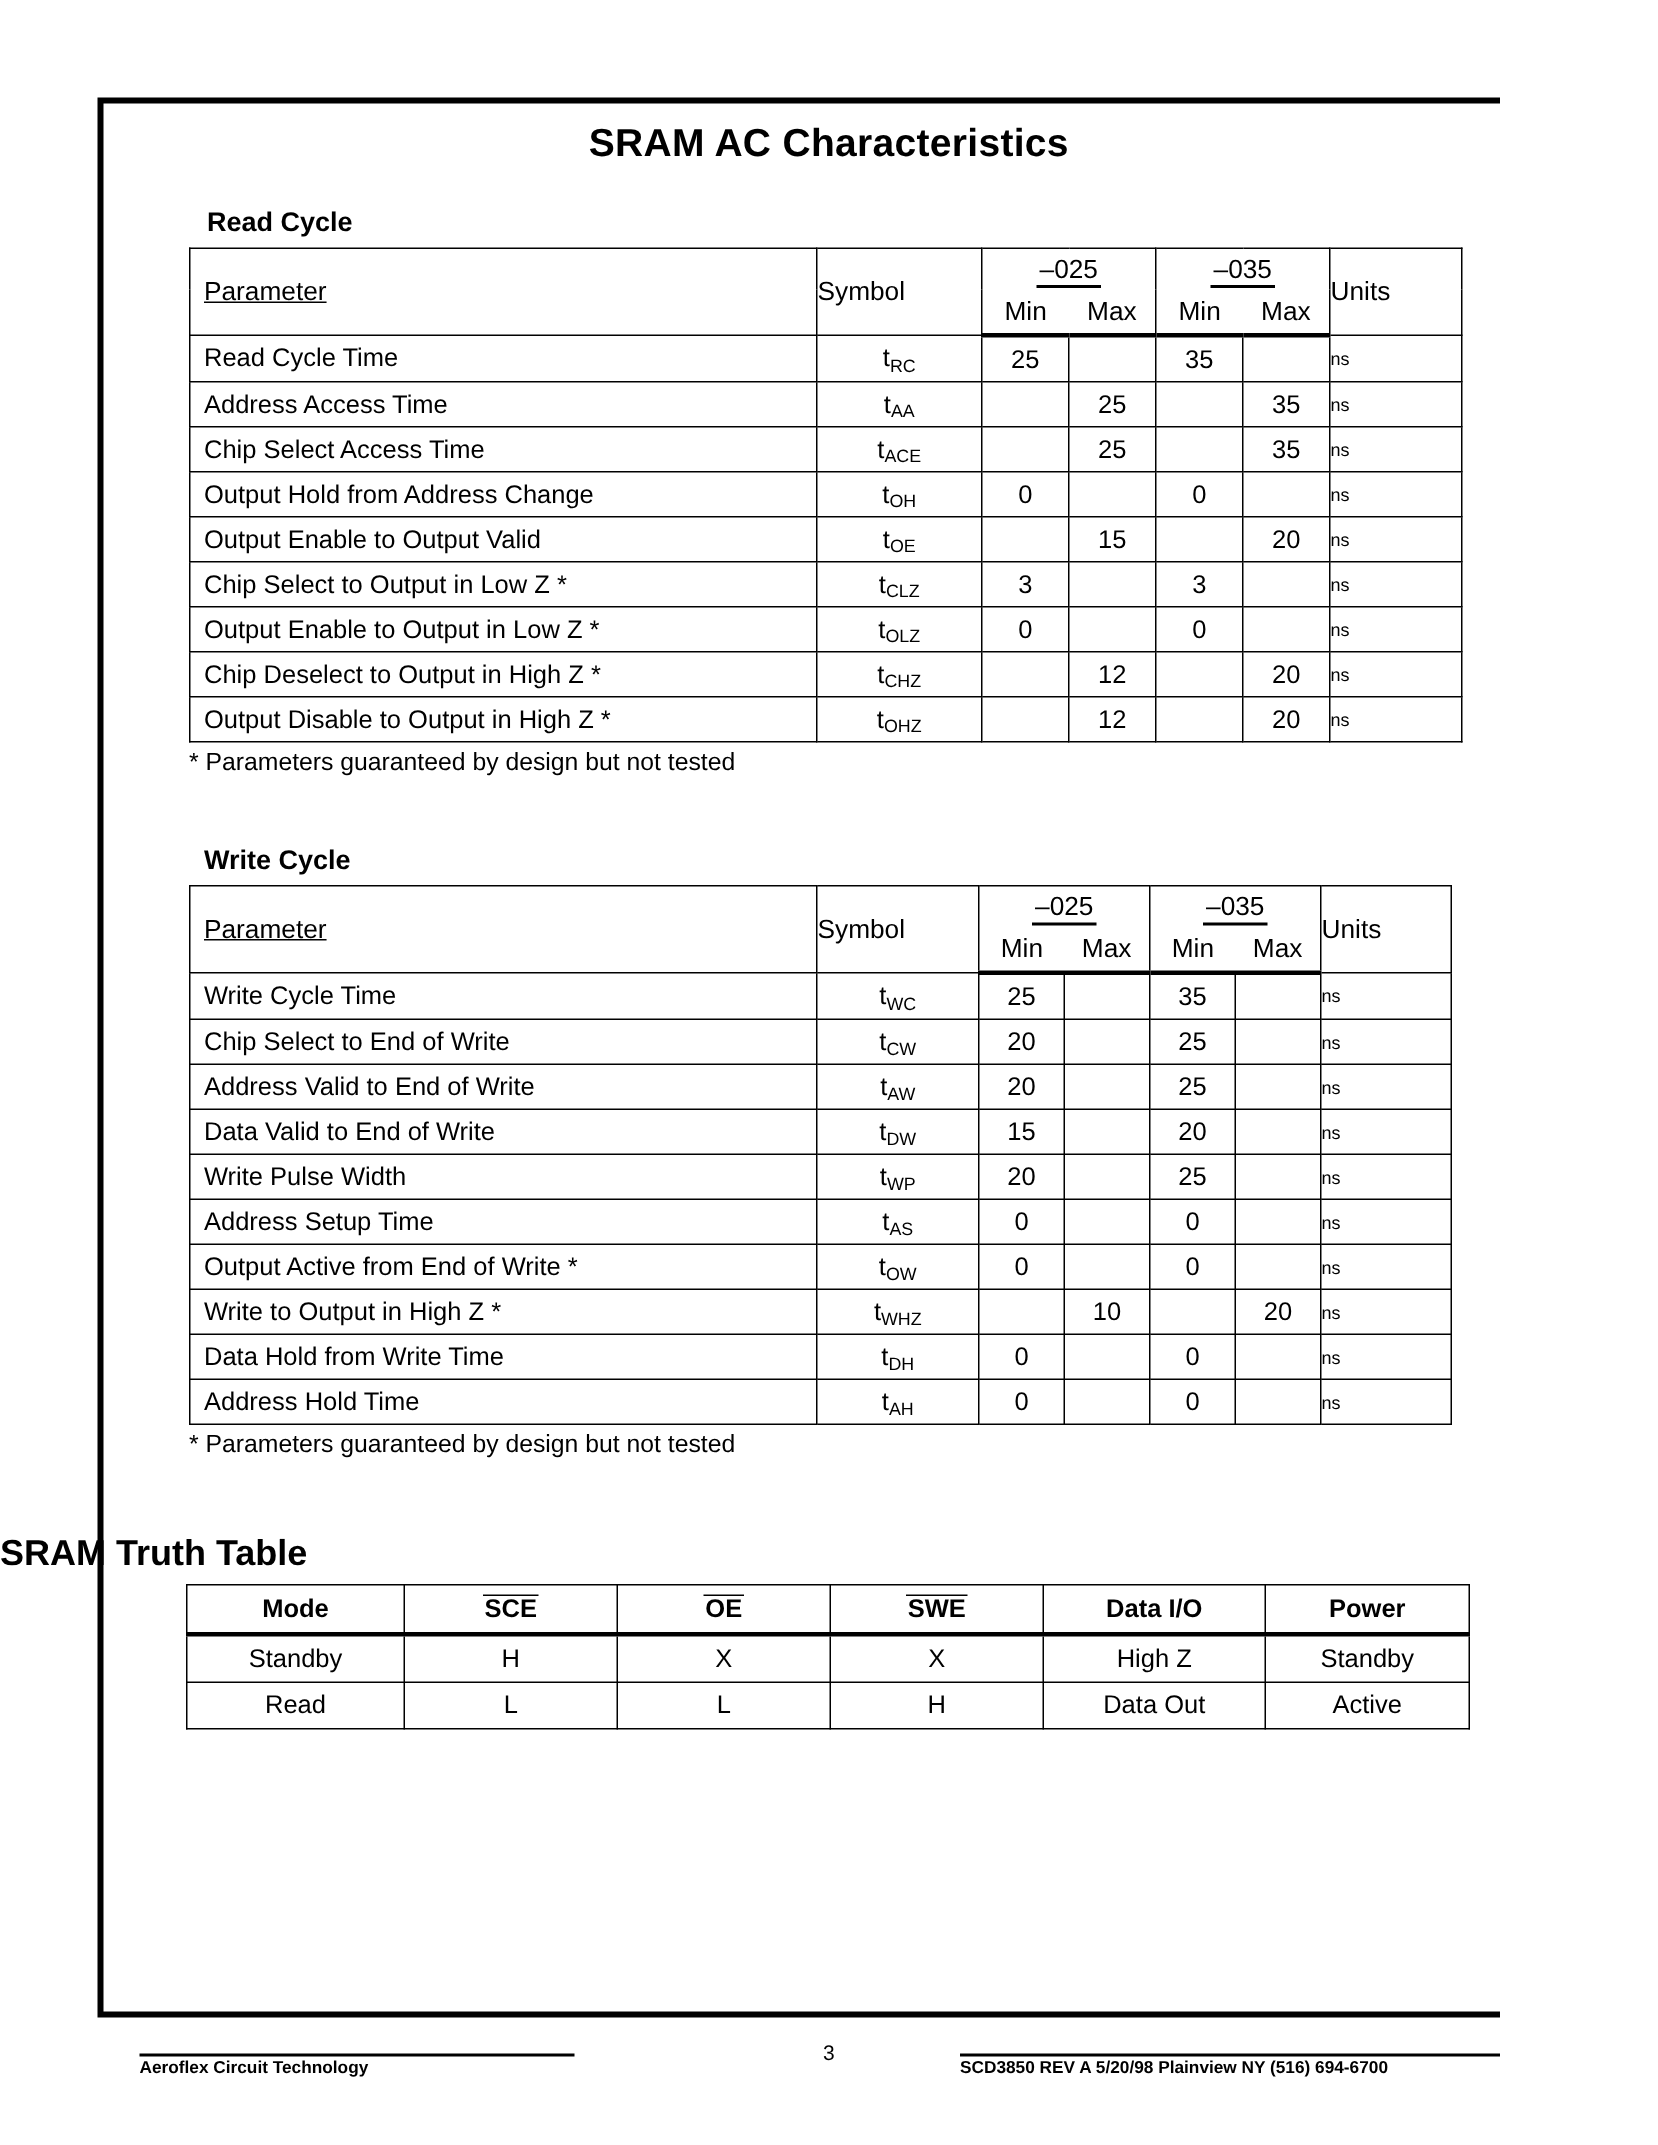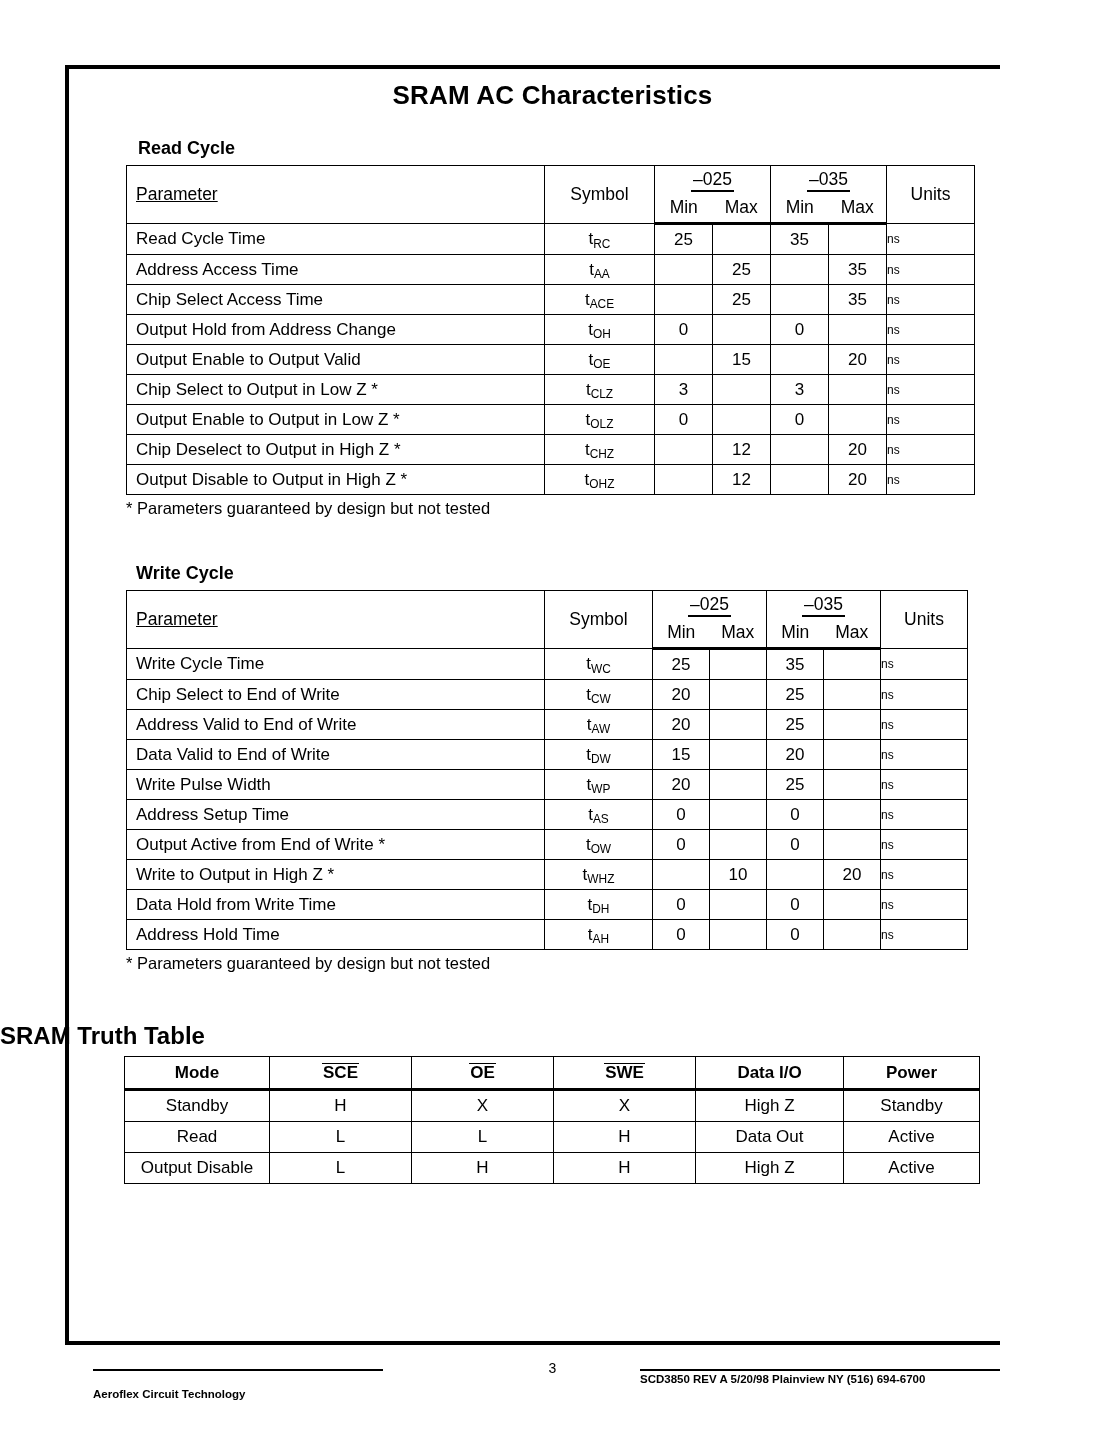--- a/index.html
+++ b/index.html
@@ -68,21 +68,21 @@
   }
   .hdr-cell {
     font-weight: bold;
     font-size: 17.5px;
   }
   .hdr-param {
     text-align: left;
     padding-left: 9px !important;
     text-decoration: underline;
   }
-  .hdr-center { text-align: center; margin-left: 25px; }
+  .hdr-center { text-align: left; margin-left: 25px; }
   .grade-top {
     text-align: center;
     font-weight: bold;
     font-size: 17.5px;
     height: 27px !important;
     border-bottom: none !important;
   }
   .grade-top span {
     border-bottom: 2px solid #000;
     padding: 0 2px 1px 2px;
@@ -167,21 +167,21 @@
     height: 40px;
     font-size: 11.5px;
     font-weight: bold;
   }
   #footer .f-left {
     position: absolute;
     left: 93px;
     top: 13px;
     width: 290px;
     border-top: 2.5px solid #000;
-    padding-top: 17px;
+    padding-top: 2px;
   }
   #footer .f-page {
     position: absolute;
     left: 0;
     top: 4px;
     width: 1105px;
     text-align: center;
     font-size: 14px;
     font-weight: normal;
   }
@@ -479,28 +479,20 @@
               <td>Standby</td>
             </tr>
             <tr>
               <td>Read</td>
               <td>L</td>
               <td>L</td>
               <td>H</td>
               <td>Data Out</td>
               <td>Active</td>
             </tr>
-            <tr>
-              <td>Output Disable</td>
-              <td>L</td>
-              <td>H</td>
-              <td>H</td>
-              <td>High Z</td>
-              <td>Active</td>
-            </tr>
           </tbody>
       </table>
     </div>
 
   </div>
 
   <div id="footer">
     <div class="f-left">Aeroflex Circuit Technology</div>
     <div class="f-page">3</div>
     <div class="f-right">SCD3850 REV A  5/20/98    Plainview NY  (516) 694-6700</div>

